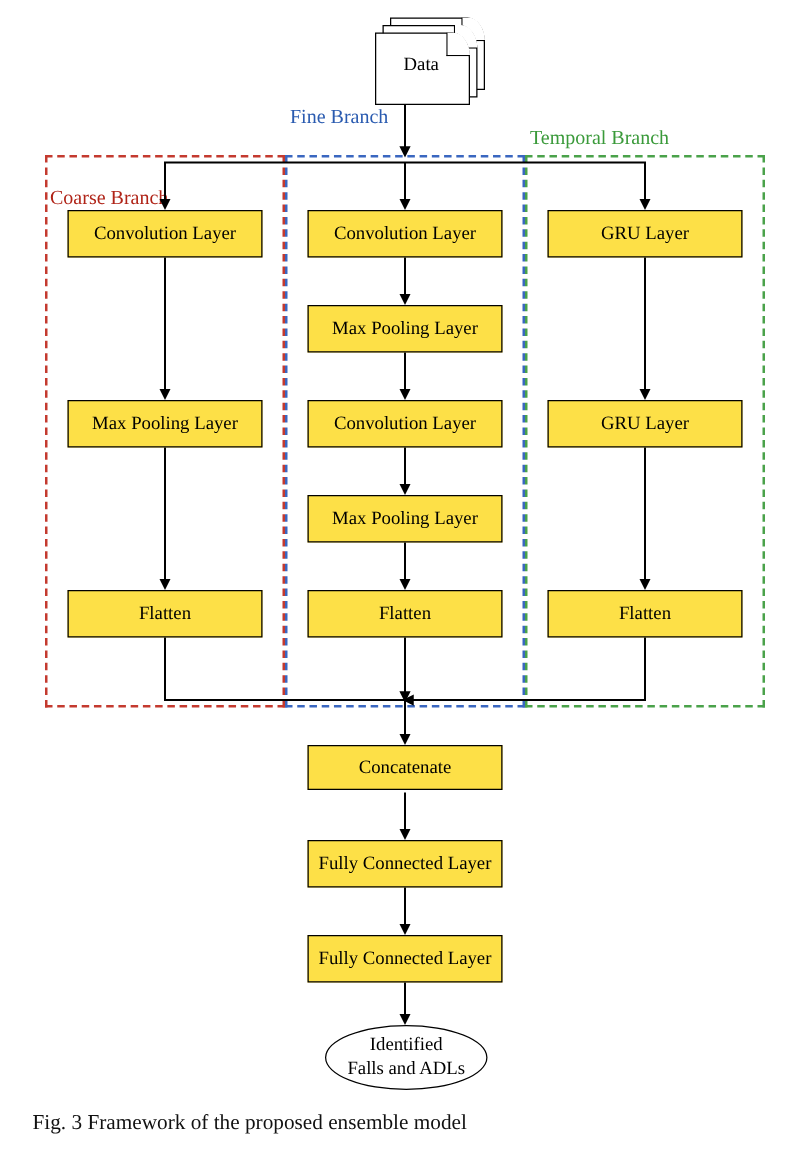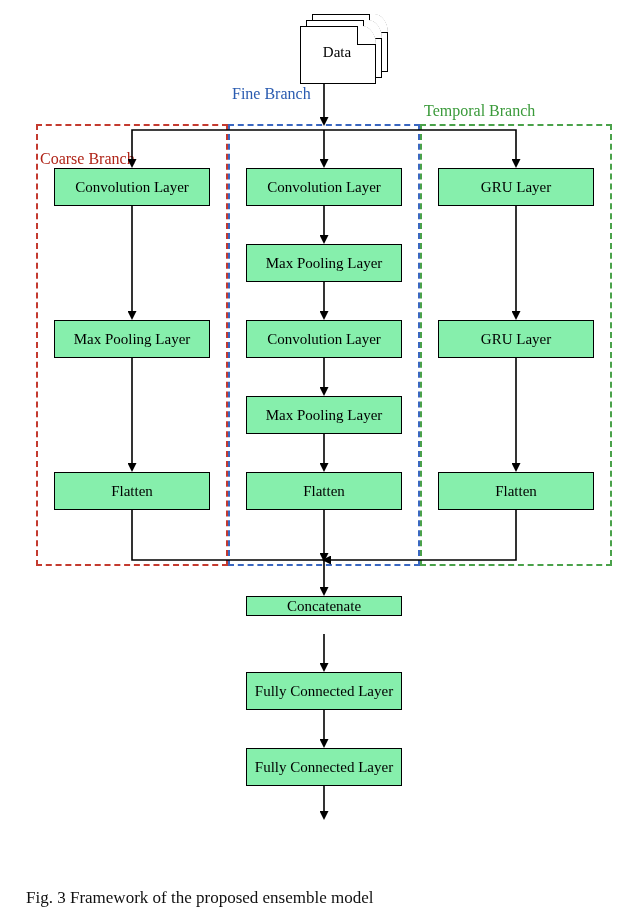--- a/index.html
+++ b/index.html
@@ -12,21 +12,21 @@
   .canvas {
     position: relative;
     width: 640px;
     height: 920px;
     background: #fff;
   }
   svg { position: absolute; left: 0; top: 0; }
   .box {
     position: absolute;
     border: 1.5px solid #000;
-    background: #86efac;
+    background: #fde047;
     display: flex;
     align-items: center;
     justify-content: center;
     text-align: center;
     font-size: 15px;
     padding: 0 4px;
     box-sizing: border-box;
   }
   .label {
     position: absolute;
@@ -122,24 +122,26 @@
   <div class="box" style="left:246px; top:168px; width:156px; height:38px;">Convolution Layer</div>
   <div class="box" style="left:246px; top:244px; width:156px; height:38px;">Max Pooling Layer</div>
   <div class="box" style="left:246px; top:320px; width:156px; height:38px;">Convolution Layer</div>
   <div class="box" style="left:246px; top:396px; width:156px; height:38px;">Max Pooling Layer</div>
   <div class="box" style="left:246px; top:472px; width:156px; height:38px;">Flatten</div>
 
   <div class="box" style="left:438px; top:168px; width:156px; height:38px;">GRU Layer</div>
   <div class="box" style="left:438px; top:320px; width:156px; height:38px;">GRU Layer</div>
   <div class="box" style="left:438px; top:472px; width:156px; height:38px;">Flatten</div>
 
-  <div class="box" style="left:246px; top:596px; width:156px; height:20px;">Concatenate</div>
+  <div class="box" style="left:246px; top:596px; width:156px; height:36px;">Concatenate</div>
   <div class="box" style="left:246px; top:672px; width:156px; height:38px;">Fully Connected Layer</div>
   <div class="box" style="left:246px; top:748px; width:156px; height:38px;">Fully Connected Layer</div>
 
+  <div class="ellipse" style="left:260px; top:820px; width:130px; height:52px; white-space:pre-line;">Identified
+Falls and ADLs</div>
 
   <div class="caption" style="left:26px; top:888px;">Fig. 3 Framework of the proposed ensemble model</div>
 
   <svg width="640" height="920">
     <defs>
       <marker id="ah" markerWidth="9" markerHeight="9" refX="7" refY="4.5" orient="auto" markerUnits="userSpaceOnUse">
         <path d="M0,0 L9,4.5 L0,9 Z" fill="#000"></path>
       </marker>
     </defs>
     <g stroke="#000" stroke-width="1.6" fill="none" marker-end="url(#ah)">

